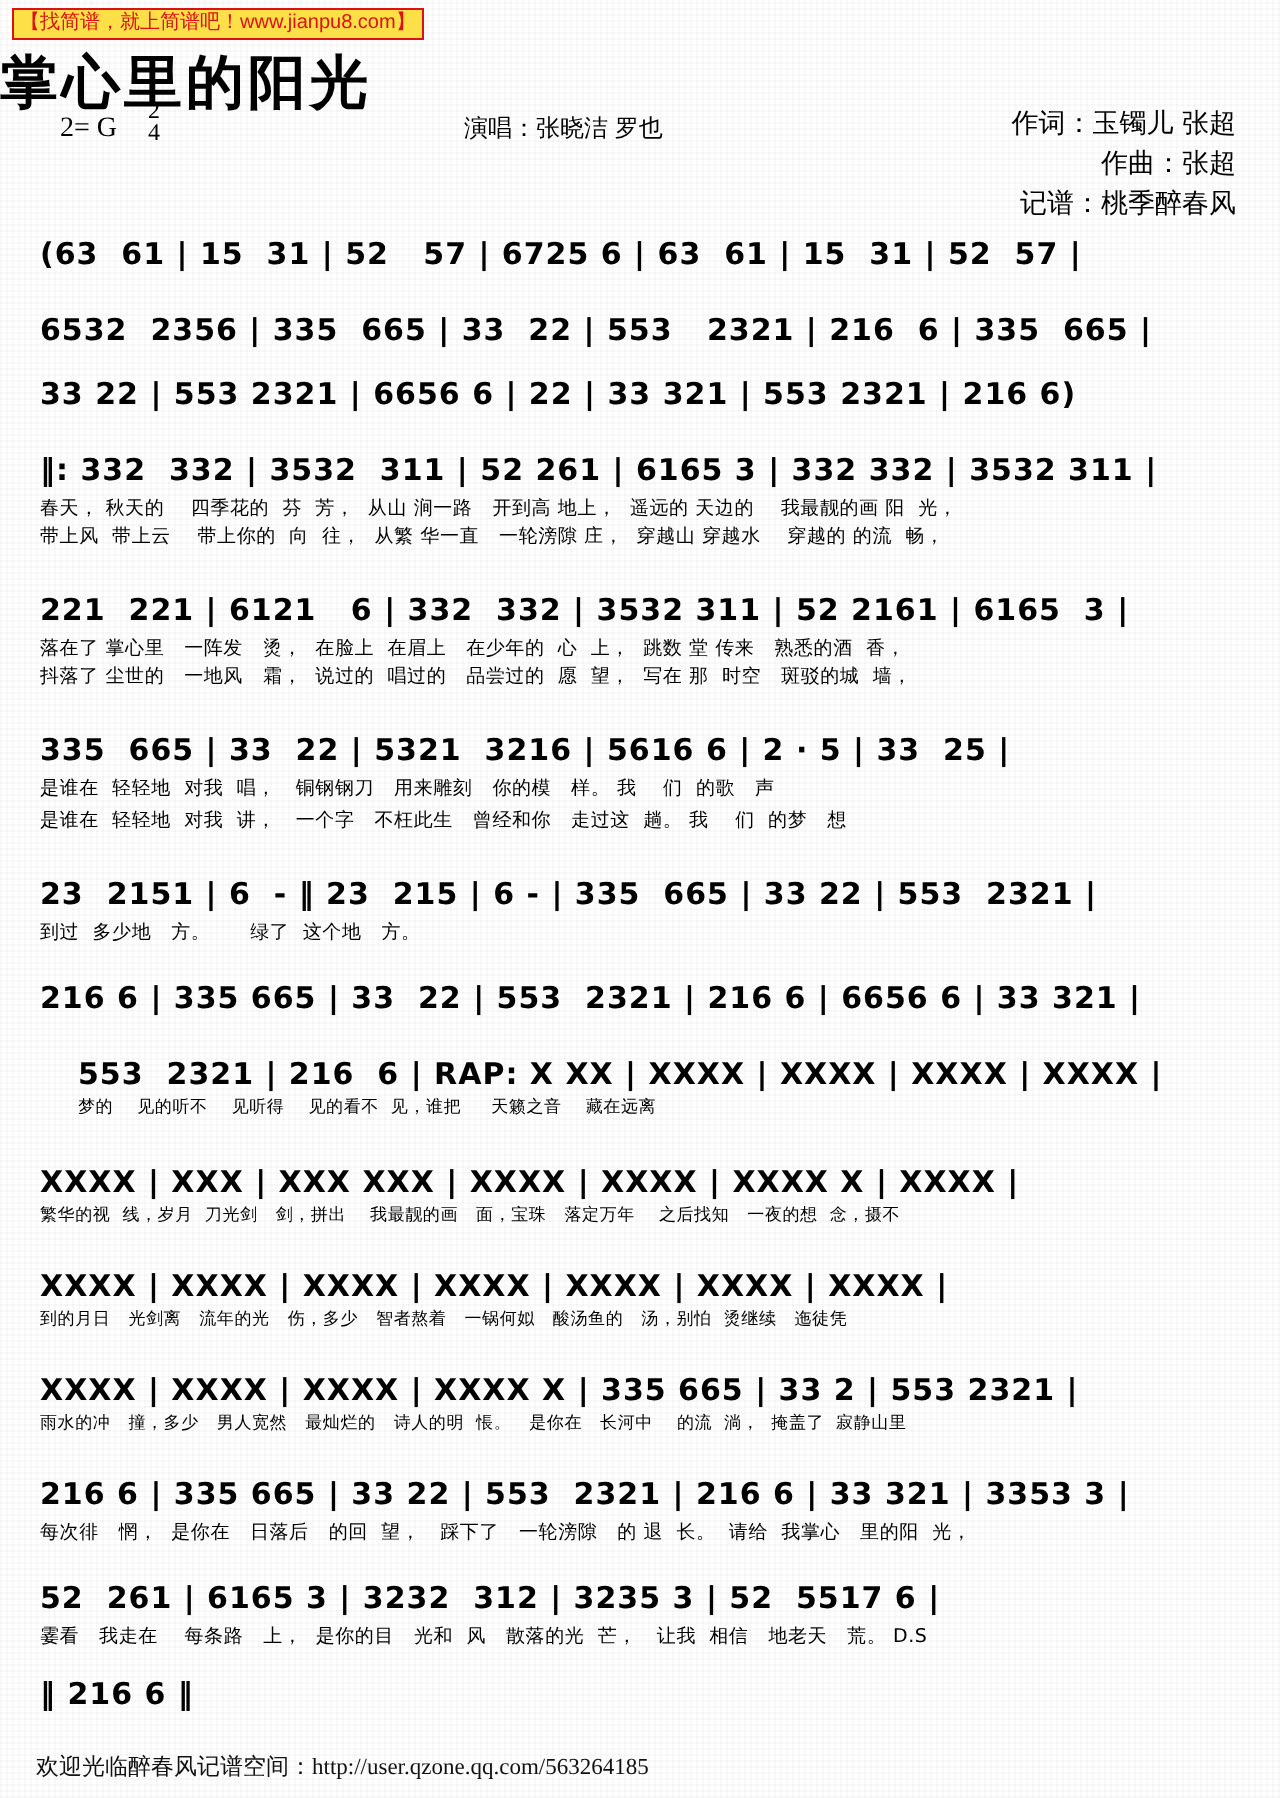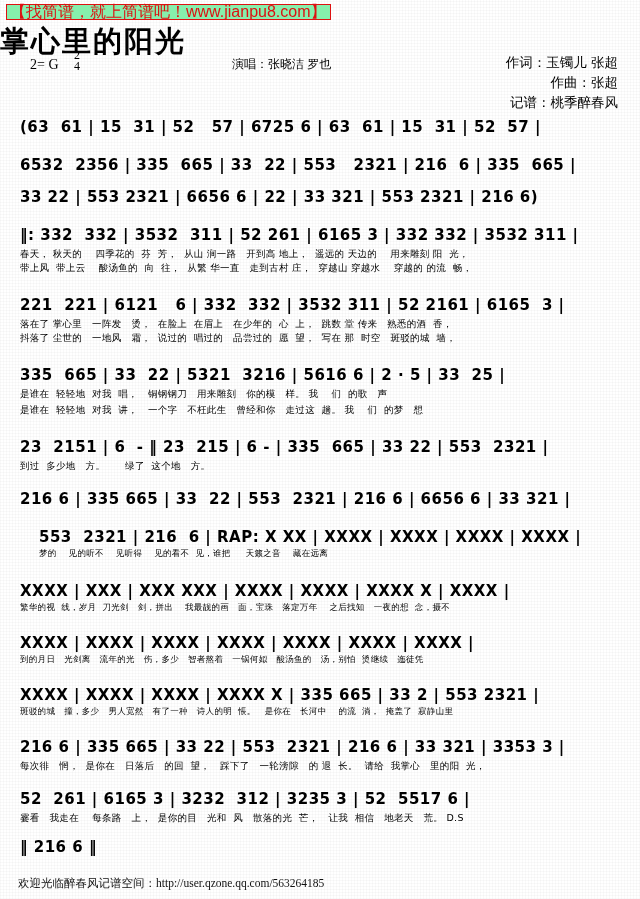--- a/index.html
+++ b/index.html
@@ -25,24 +25,24 @@
   }
   .sheet { position: relative; z-index: 1; width: 640px; height: 899px; }
 
   
   .banner {
     position: absolute;
     left: 6px; top: 4px;
     border: 1px solid #d11;
     color: #d11;
     font-family: "Liberation Sans", sans-serif;
-    font-size: 16px;
+    font-size: 10px;
     line-height: 12px;
     padding: 1px 3px;
-    background: #86efac;
+    background: #fde047;
     white-space: nowrap;
   }
 
   
   .title {
     position: absolute;
     left: 0; top: 22px;
     width: 612px;
     text-align: left;
     font-size: 29px;
@@ -157,22 +157,22 @@
   <div class="row" style="top:156px;">
     <div class="notes">6532  2356 | 335  665 | 33  22 | 553   2321 | 216  6 | 335  665 |</div>
   </div>
 
   <div class="row" style="top:188px;">
     <div class="notes">33 22 | 553 2321 | 6656 6 | 22 | 33 321 | 553 2321 | 216 6)</div>
   </div>
 
   <div class="row" style="top:226px;height:48px;">
     <div class="notes">‖: 332  332 | 3532  311 | 52 261 | 6165 3 | 332 332 | 3532 311 |</div>
-    <div class="lyr" style="top:22px;">春天， 秋天的    四季花的  芬  芳，  从山 涧一路   开到高 地上，  遥远的 天边的    用来雕刻 阳  光，</div>
-    <div class="lyr" style="top:36px;">带上风  带上云    酸汤鱼的  向  往，  从繁 华一直   走到古村 庄，  穿越山 穿越水    穿越的 的流  畅，</div>
+    <div class="lyr" style="top:22px;">春天， 秋天的    四季花的  芬  芳，  从山 涧一路   开到高 地上，  遥远的 天边的    我最靓的画 阳  光，</div>
+    <div class="lyr" style="top:36px;">带上风  带上云    带上你的  向  往，  从繁 华一直   一轮滂隙 庄，  穿越山 穿越水    穿越的 的流  畅，</div>
   </div>
 
   <div class="row" style="top:296px;height:48px;">
     <div class="notes">221  221 | 6121   6 | 332  332 | 3532 311 | 52 2161 | 6165  3 |</div>
     <div class="lyr" style="top:22px;">落在了 掌心里   一阵发   烫，  在脸上  在眉上   在少年的  心  上，  跳数 堂 传来   熟悉的酒  香，</div>
     <div class="lyr" style="top:36px;">抖落了 尘世的   一地风   霜，  说过的  唱过的   品尝过的  愿  望，  写在 那  时空   斑驳的城  墙，</div>
   </div>
 
   <div class="row" style="top:366px;height:52px;">
     <div class="notes">335  665 | 33  22 | 5321  3216 | 5616 6 | 2 · 5 | 33  25 |</div>
@@ -199,21 +199,21 @@
     <div class="lyr small" style="top:20px;">繁华的视  线，岁月  刀光剑   剑，拼出    我最靓的画   面，宝珠   落定万年    之后找知   一夜的想  念，摄不</div>
   </div>
 
   <div class="row" style="top:634px;height:36px;">
     <div class="notes">XXXX | XXXX | XXXX | XXXX | XXXX | XXXX | XXXX |</div>
     <div class="lyr small" style="top:20px;">到的月日   光剑离   流年的光   伤，多少   智者熬着   一锅何姒   酸汤鱼的   汤，别怕  烫继续   迤徒凭</div>
   </div>
 
   <div class="row" style="top:686px;height:36px;">
     <div class="notes">XXXX | XXXX | XXXX | XXXX X | 335 665 | 33 2 | 553 2321 |</div>
-    <div class="lyr small" style="top:20px;">斑驳的城   撞，多少   男人宽然   有了一种   诗人的明  悵。   是你在   长河中    的流  淌，  掩盖了  寂静山里</div>
+    <div class="lyr small" style="top:20px;">雨水的冲   撞，多少   男人宽然   最灿烂的   诗人的明  悵。   是你在   长河中    的流  淌，  掩盖了  寂静山里</div>
   </div>
 
   <div class="row" style="top:738px;height:36px;">
     <div class="notes">216 6 | 335 665 | 33 22 | 553  2321 | 216 6 | 33 321 | 3353 3 |</div>
     <div class="lyr" style="top:22px;">每次徘   惘，  是你在   日落后   的回  望，   踩下了   一轮滂隙   的 退  长。  请给  我掌心   里的阳  光，</div>
   </div>
 
   <div class="row" style="top:790px;height:36px;">
     <div class="notes">52  261 | 6165 3 | 3232  312 | 3235 3 | 52  5517 6 |</div>
     <div class="lyr" style="top:22px;">霎看   我走在    每条路   上，  是你的目   光和  风   散落的光  芒，   让我  相信   地老天   荒。 D.S</div>

